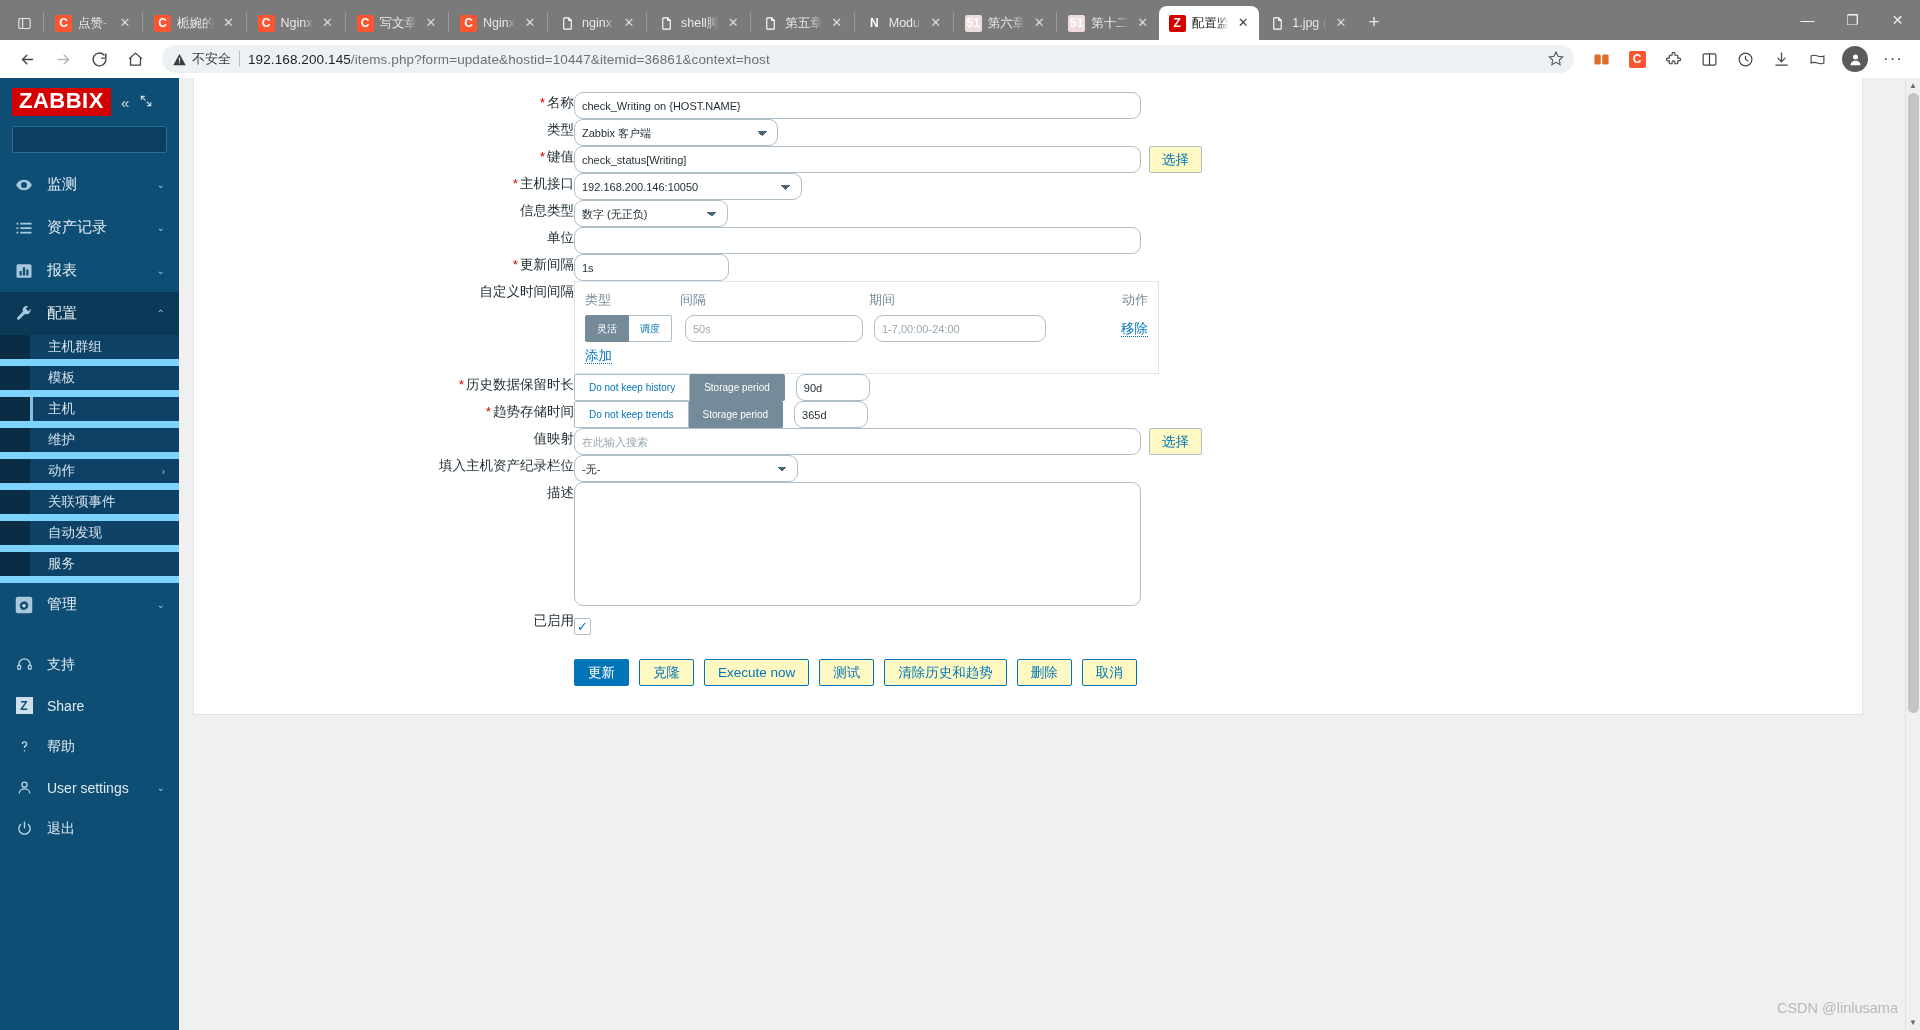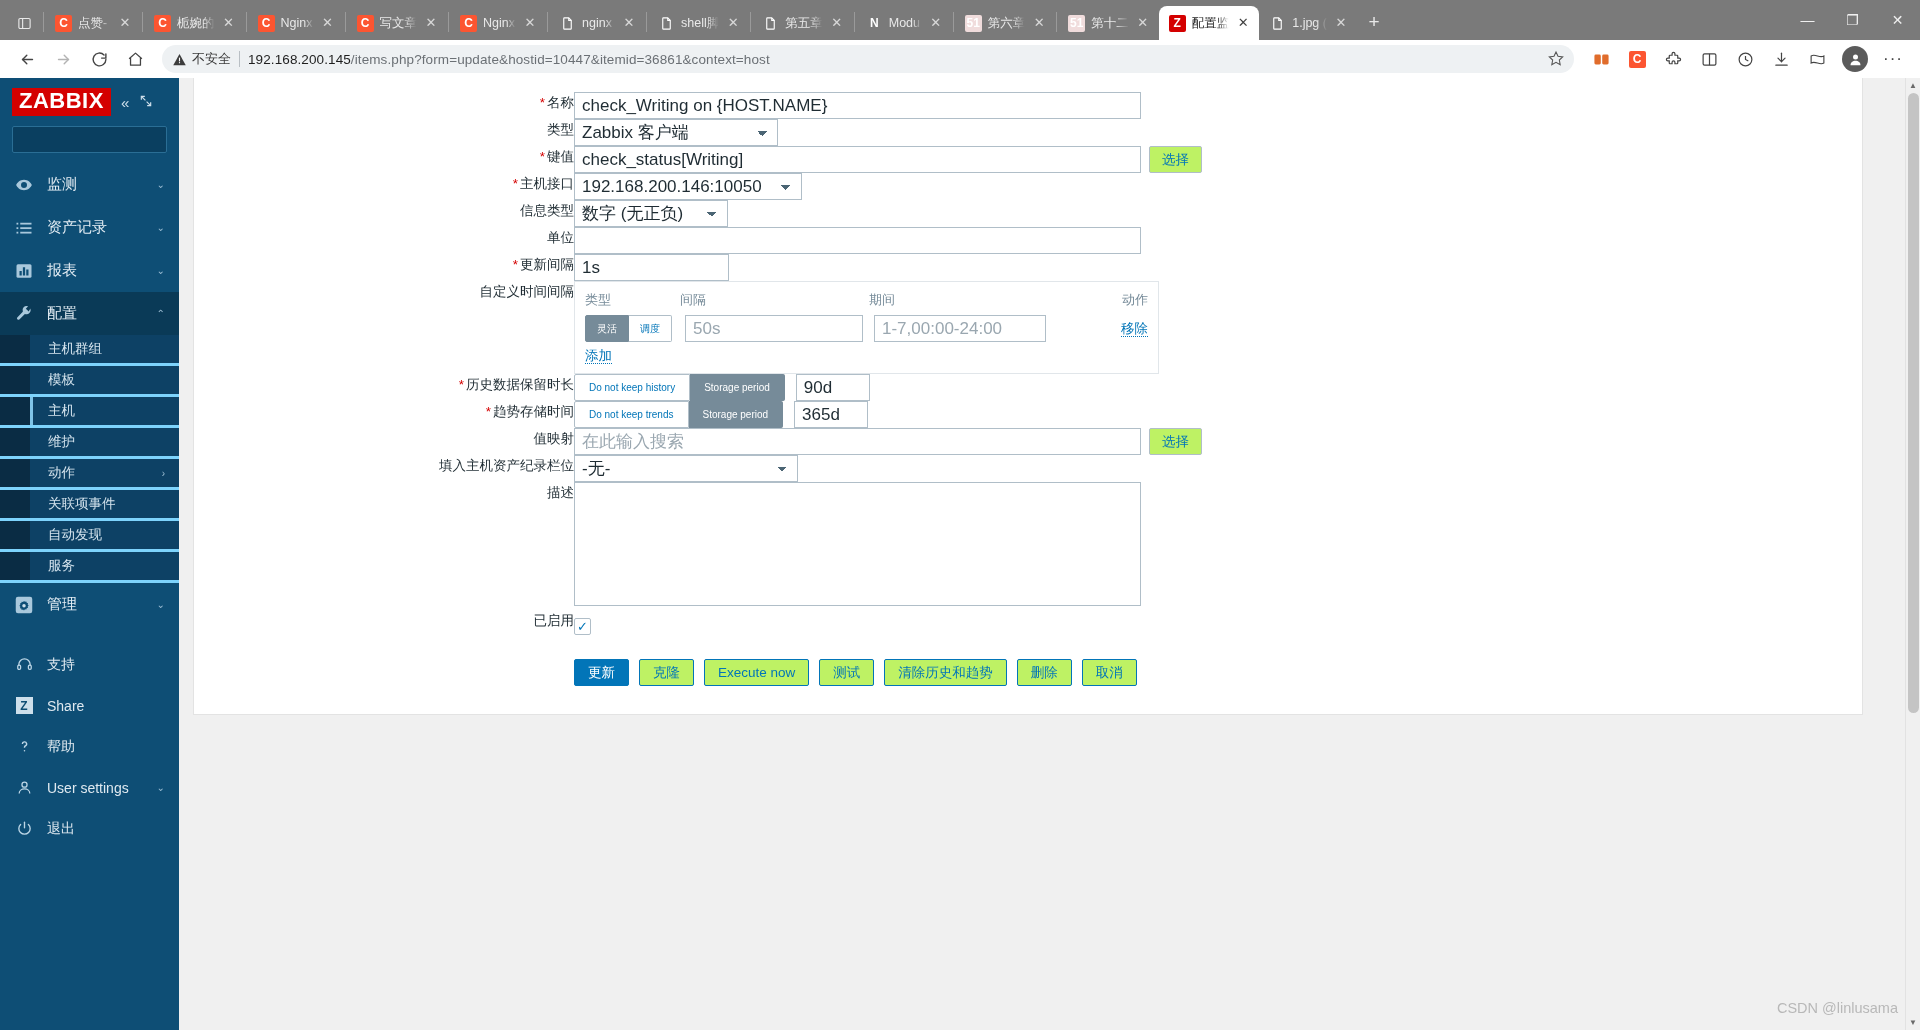--- a/index.html
+++ b/index.html
@@ -114,21 +114,21 @@
     color:#e3edf4; position:relative;
   }
   .nav-item .nav-ico { width:20px; flex:0 0 20px; display:flex; justify-content:center; color:#a9c8dc; }
   .nav-item .nav-ico svg { width:18px; height:18px; }
   .nav-item .nav-label { flex:1 1 auto; font-size:15px; }
   .nav-item .nav-chev { font-size:10px; color:#9dbed4; }
   .nav-item.open { background:#0a3a57; }
   .subnav { background:#0d4165; }
   .sub-item {
     height:31px; display:flex; align-items:center; padding-left:48px;
-    font-size:13.5px; color:#d5e4ee; border-bottom:3px solid #7dd3fc;
+    font-size:13.5px; color:#d5e4ee; border-bottom:7px solid #7dd3fc;
     position:relative;
   }
   .sub-item:first-child { border-top:1px solid #0a3a57; }
   .sub-item.selected::before {
     content:""; position:absolute; left:30px; top:0; bottom:0; width:3px; background:#7fc4e8;
   }
   .sub-item .sub-chev { margin-left:auto; margin-right:14px; font-size:10px; color:#9dbed4; }
   .subnav-gutter { position:absolute; left:0; top:0; bottom:0; width:30px; background:#0a2c44; }
 
   #sidebar-footer { margin-top:18px; }
@@ -149,43 +149,43 @@
   table.form { border-collapse:collapse; }
   table.form td { padding:0; vertical-align:top; }
   td.lbl {
     width:380px; text-align:right; padding:7px 12px 7px 0; font-size:13.5px;
     color:#1f2c33; white-space:nowrap; line-height:22px;
   }
   td.fld { padding:5px 0; }
   .req { color:#d40000; margin-right:2px; }
 
   input.t, textarea.t, select.t {
-    font-family:"Liberation Sans", sans-serif; font-size:17px; color:#1f2c33;
-    border:1px solid #b0bec8; background:#fff; border-radius:0;
+    font-family:"Liberation Sans", sans-serif; font-size:11px; color:#1f2c33;
+    border:1px solid #b0bec8; background:#fff; border-radius:9px;
     height:27px; padding:0 7px; outline:none;
   }
   input.t::placeholder, textarea.t::placeholder { color:#9aa7b0; }
   input.w-lg { width:567px; }
   select.t {
     height:27px; padding:0 26px 0 7px; -webkit-appearance:none; appearance:none;
     background-image:
       linear-gradient(45deg, transparent 50%, #4b6574 50%),
       linear-gradient(135deg, #4b6574 50%, transparent 50%);
     background-position: calc(100% - 15px) 11px, calc(100% - 10px) 11px;
     background-size: 5px 5px, 5px 5px;
     background-repeat:no-repeat;
   }
   select.sel-type { width:204px; }
   select.sel-iface { width:228px; }
   select.sel-info { width:154px; }
   select.sel-inv { width:224px; }
   .with-btn { display:flex; align-items:center; gap:8px; }
   button.btn {
     font-family:"Liberation Sans", sans-serif; font-size:13.5px;
-    border:1px solid #0275b8; background:#bef264; color:#0275b8;
+    border:1px solid #0275b8; background:#fef9c3; color:#0275b8;
     border-radius:2px; height:27px; padding:0 13px; cursor:pointer;
   }
   button.btn.primary { background:#0275b8; color:#fff; }
   button.btn.sel { border-color:#b0bec8; color:#0275b8; padding:0 12px; }
 
   
   .ci-box {
     border:1px solid #e1e6ea; background:#fff; width:585px; padding:6px 10px 8px 10px;
   }
   .ci-head { display:flex; font-size:13px; color:#768b99; padding:3px 0 6px 0; }

